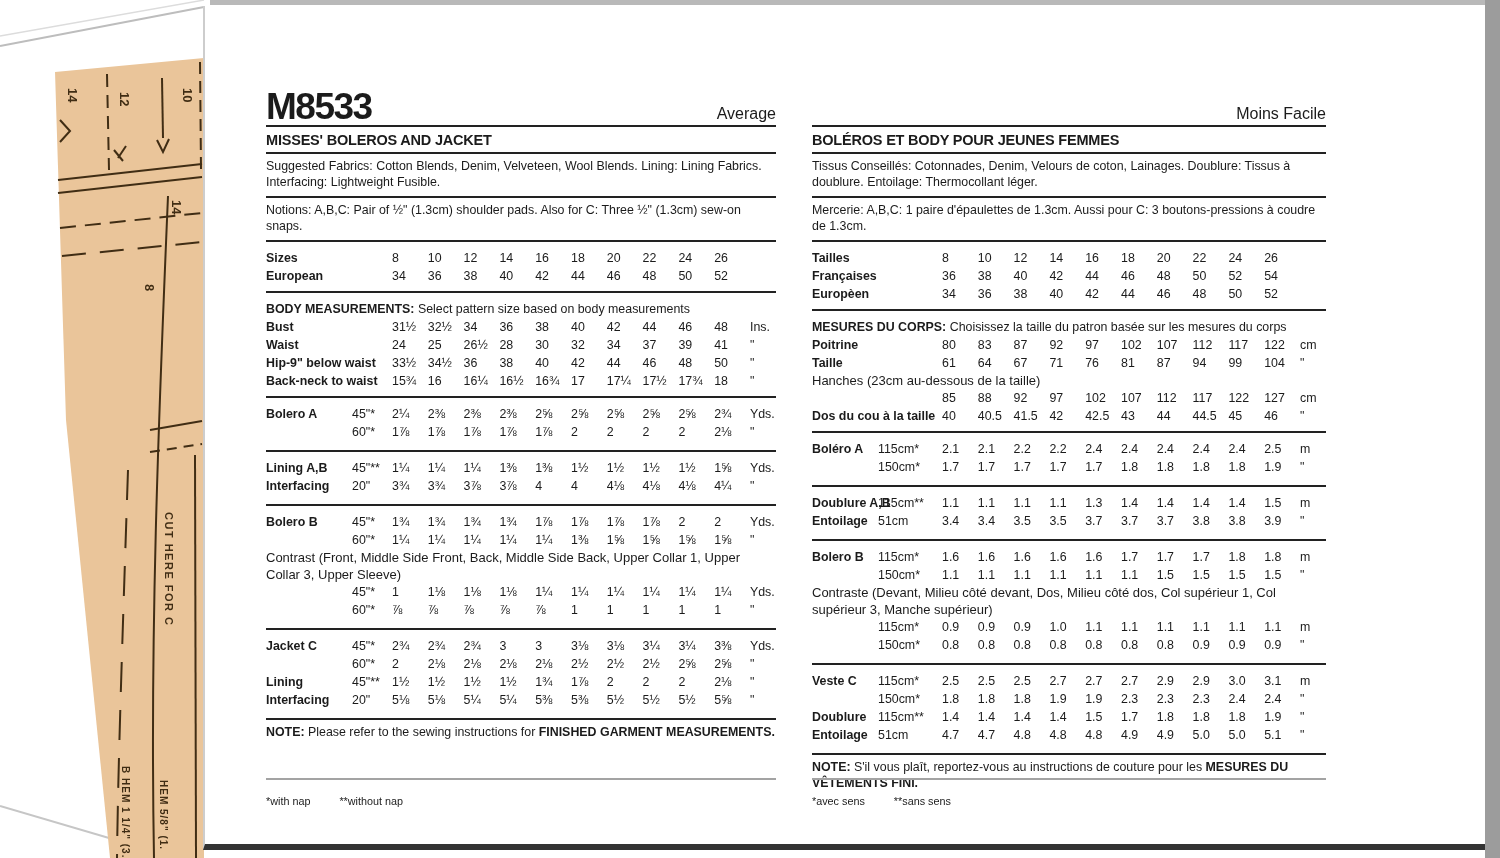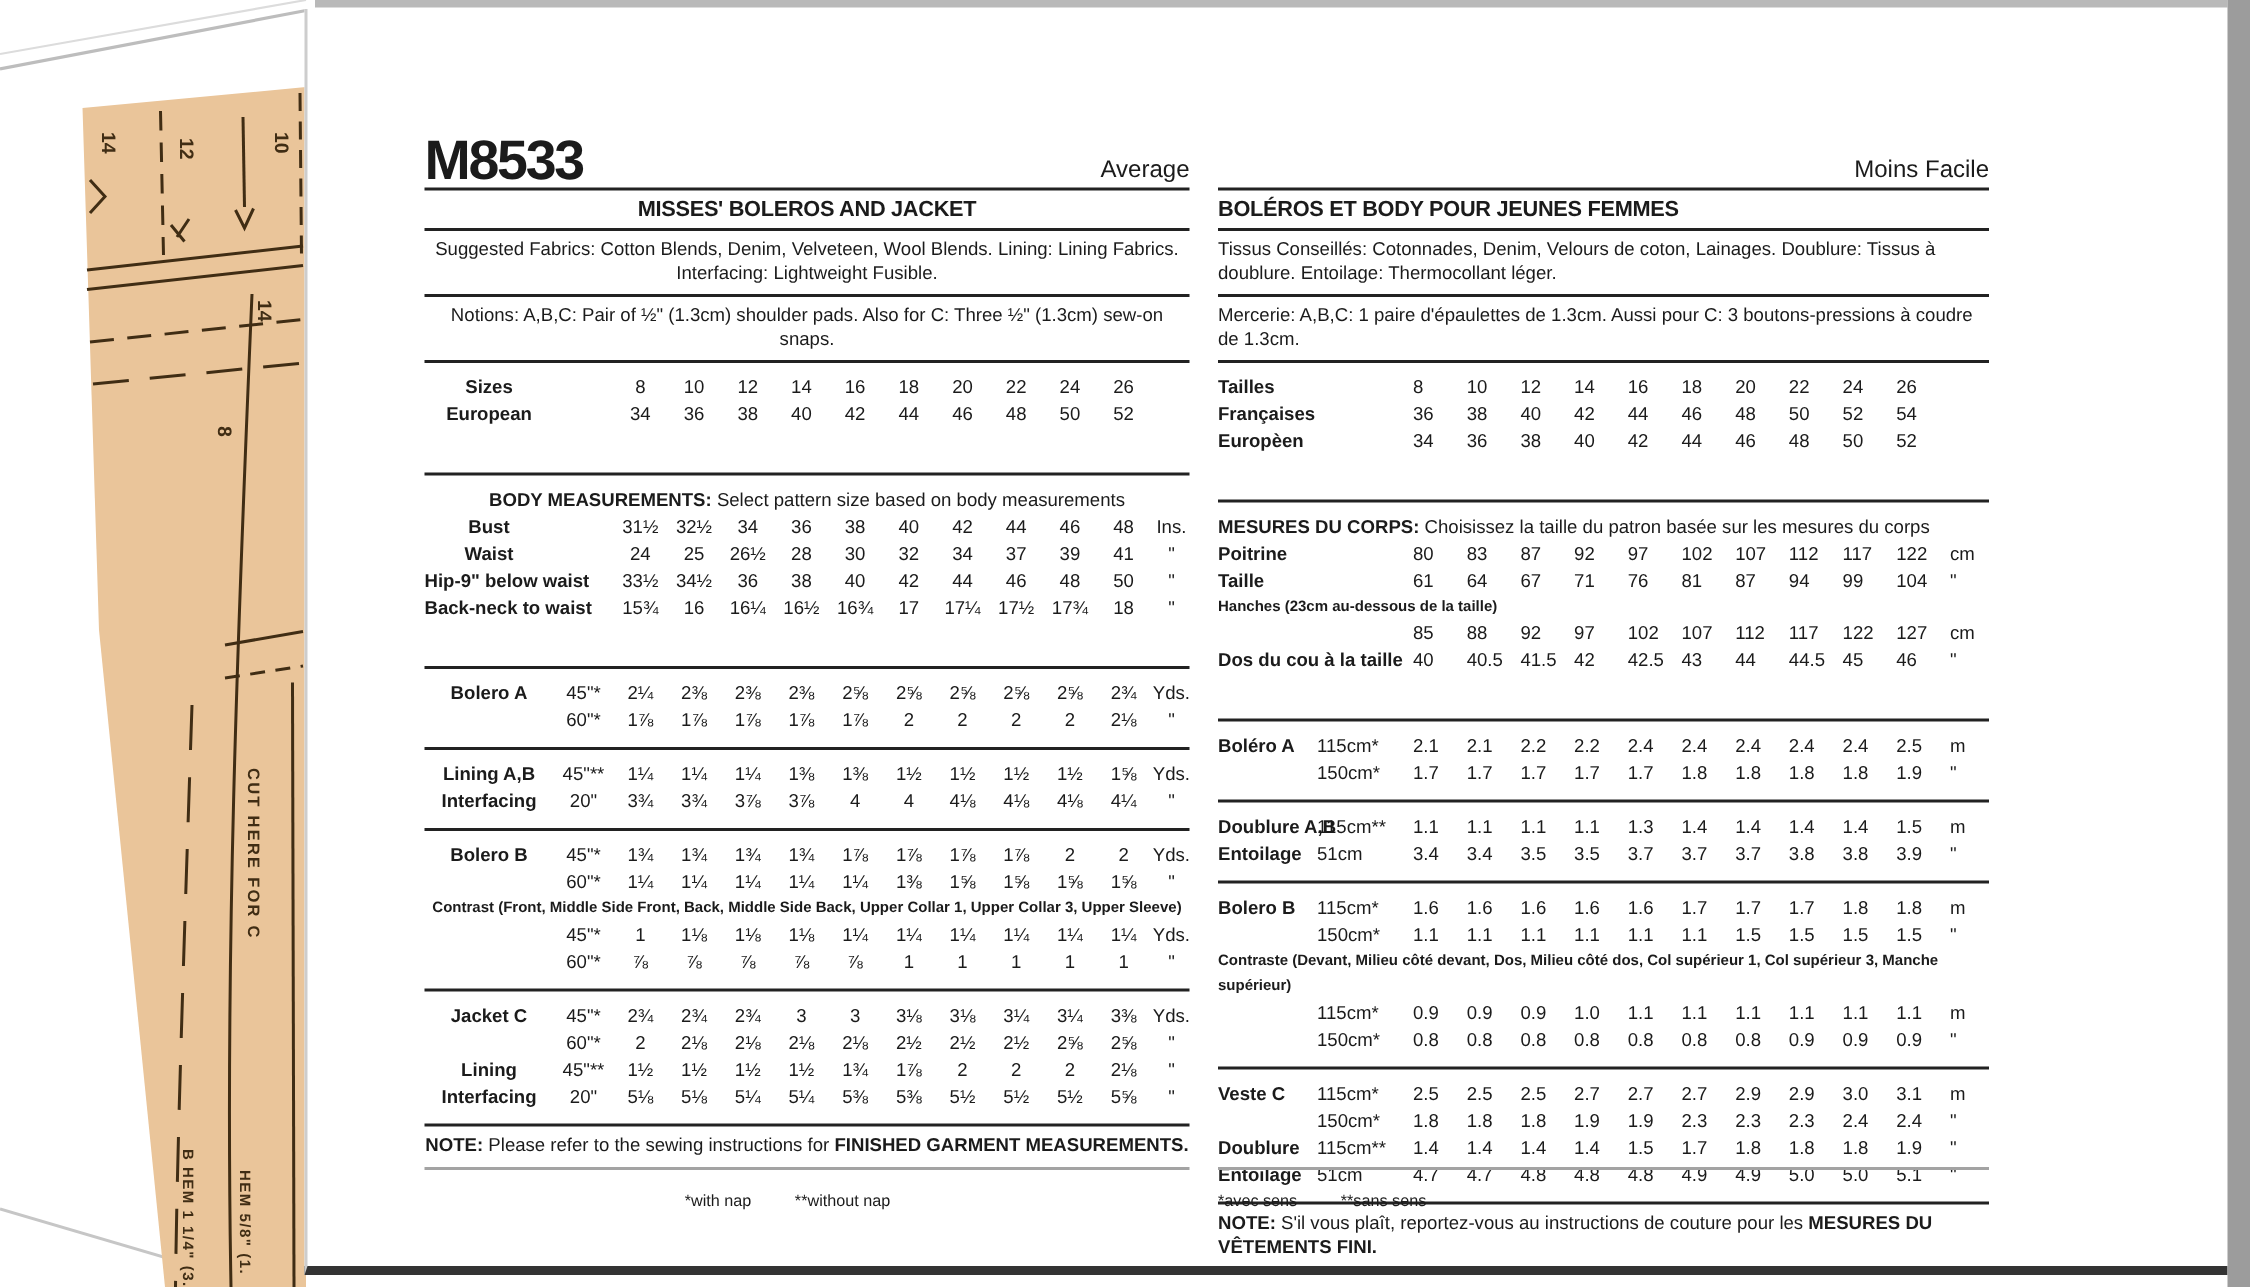--- a/index.html
+++ b/index.html
@@ -9,40 +9,40 @@
   
   .bg-svg{position:absolute;left:0;top:0;z-index:0;}
   .tissue-svg{position:absolute;left:0;top:0;z-index:1;}
   .envelope{position:absolute;left:203px;top:6px;right:15px;bottom:8px;background:#fff;
             border-left:2px solid #cdcdcd;border-bottom:6px solid #333;z-index:2;}
   .shadow-right{position:absolute;right:0;top:0;width:15px;height:858px;background:#9c9c9c;z-index:3;}
   .shadow-top{position:absolute;left:210px;top:0;right:15px;height:5px;background:#b9b9b9;z-index:3;}
 
   
   .col{position:absolute;top:82px;z-index:4;}
-  .col-en{left:78px;width:510px;text-align:center;}
+  .col-en{left:61px;width:510px;}
   .col-fr{left:607px;width:514px;}
 
   .hdr{display:flex;justify-content:space-between;align-items:flex-end;
        border-bottom:2px solid #222;padding-bottom:3px;min-height:34px;}
   .code{font-size:37px;font-weight:700;letter-spacing:-1.5px;line-height:.85;}
   .diff{font-size:16px;line-height:1;}
 
   .titlebar{border-bottom:2px solid #222;padding:5px 0 4px;font-weight:700;font-size:14.5px;letter-spacing:-.2px;}
   .para{border-bottom:2px solid #222;padding:4px 0 5px;font-size:12.4px;line-height:1.32;}
   .para b{font-weight:400;}
   .noteblock{padding:4px 0;font-size:12.4px;line-height:1.32;}
   .noteblock b{font-weight:700;}
 
   .tblock{border-bottom:2px solid #222;padding:7px 0 9px;}
-  .tblock.tall{padding-bottom:30px;}
+  .tblock.tall{padding-bottom:6px;}
 
   .trow{display:flex;font-size:12.4px;line-height:18px;white-space:nowrap;}
   .trow span{flex:none;overflow:visible;}
-  .trow-full{font-size:10px;line-height:17px;font-weight:700;white-space:normal;}
+  .trow-full{font-size:13px;line-height:17px;font-weight:400;white-space:normal;}
   .c-label{font-weight:700;}
   .col-en .c-label{width:86px;} .col-en .c-width{width:40px;}
   .col-en .c-val{width:35.8px;} .col-en .c-unit{width:28px;}
   .col-fr .c-label{width:66px;} .col-fr .c-width{width:64px;}
   .col-fr .c-val{width:35.8px;} .col-fr .c-unit{width:24px;}
 
   .bodyhead{font-size:12.4px;line-height:18px;}
   .bodyhead b{font-weight:700;}
 
   .foot{position:absolute;left:0;right:0;top:690px;border-top:2px solid #a3a3a3;

